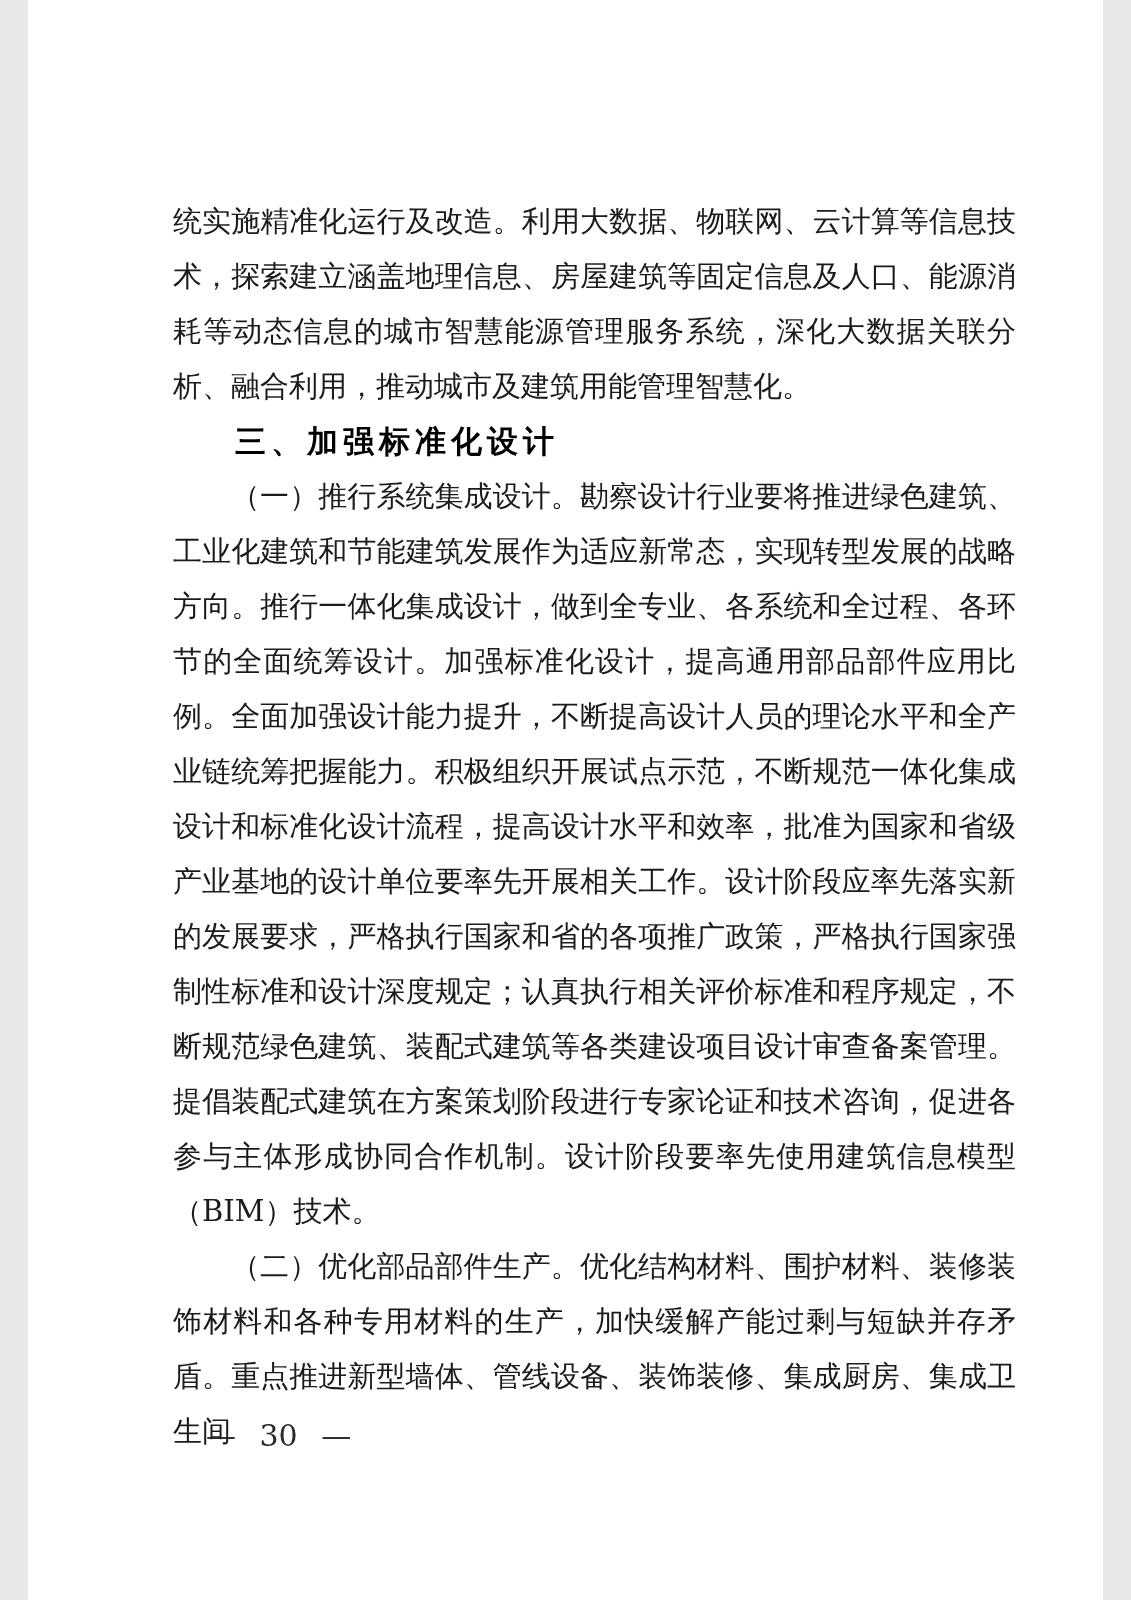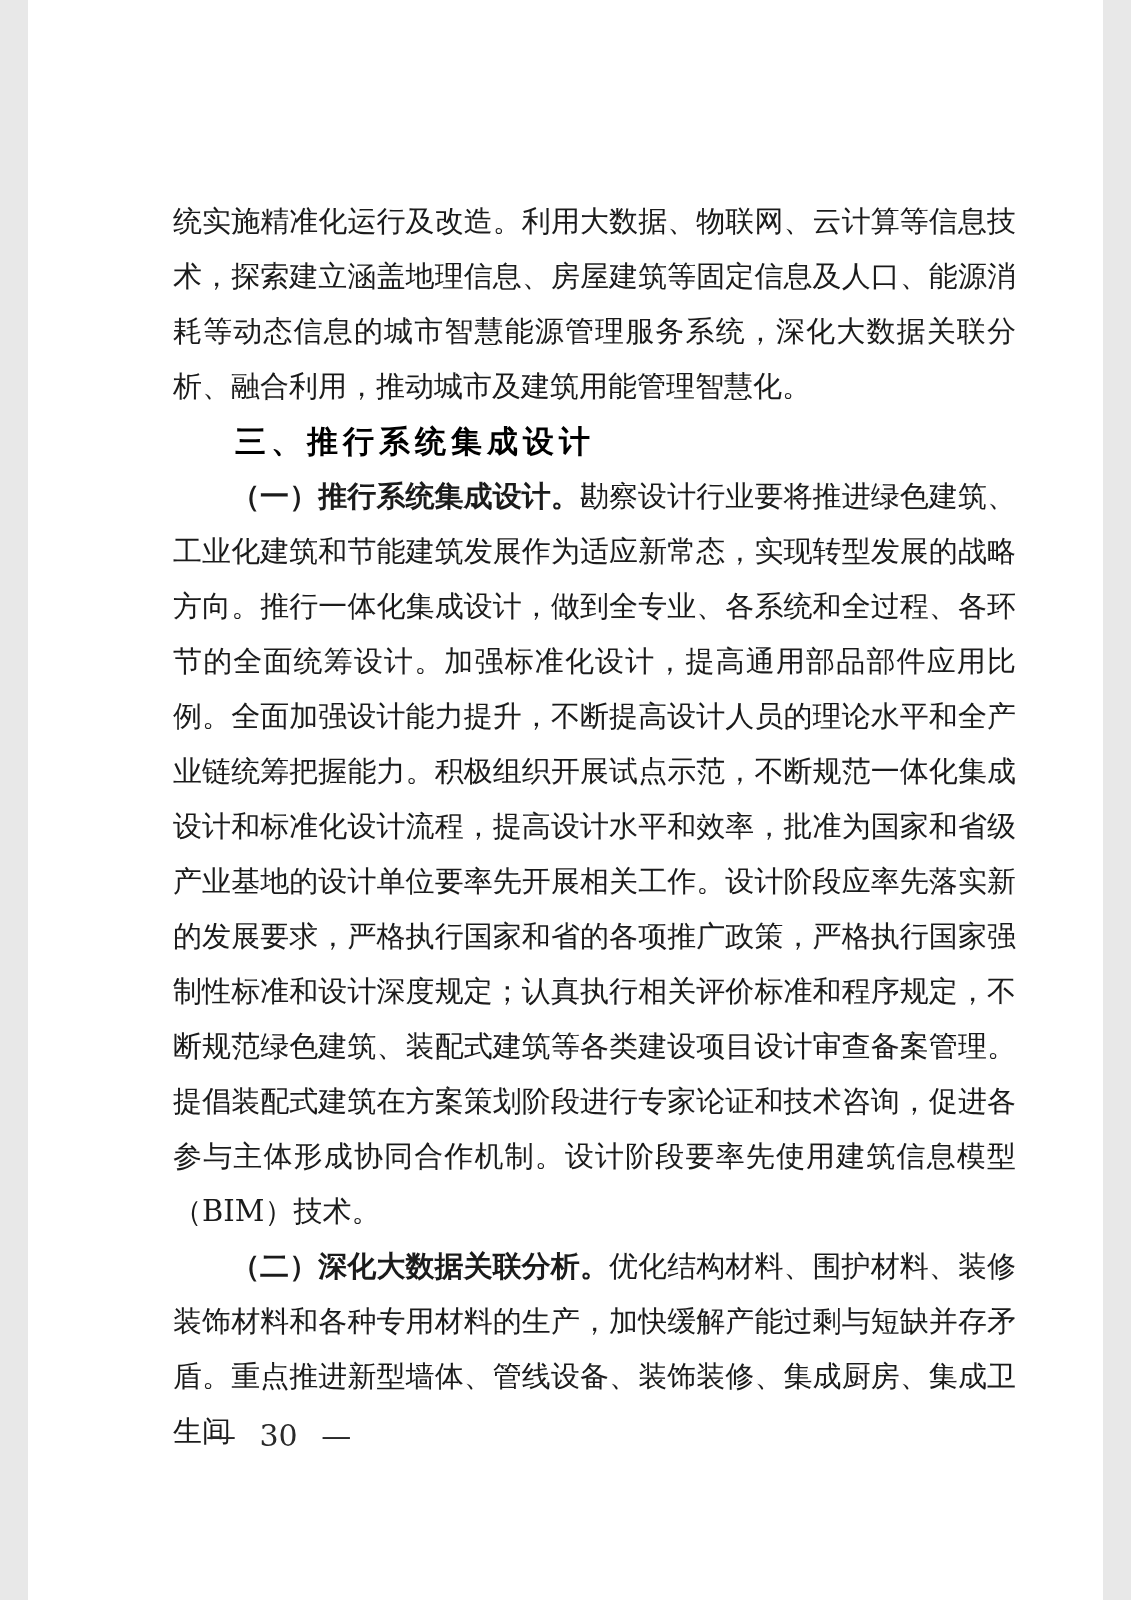--- a/index.html
+++ b/index.html
@@ -27,21 +27,21 @@
     font-size: 29px;
     line-height: 55px;
     color: #1b1b1b;
     text-align: justify;
     text-justify: inter-character;
   }
   .para.indent {
     text-indent: 2em;
   }
   .lead {
-    font-weight: bold;
+    font-weight: normal;
   }
   .heading {
     margin: 0;
     font-family: "DejaVu Sans", "Liberation Sans", sans-serif;
     font-size: 31px;
     font-weight: bold;
     line-height: 55px;
     letter-spacing: 5px;
     color: #000000;
     text-indent: 62px;
@@ -58,22 +58,22 @@
   }
 </style>
 </head>
 <body>
 
 <div class="page">
   <div class="content">
 
     <p class="para">统实施精准化运行及改造。利用大数据、物联网、云计算等信息技术，探索建立涵盖地理信息、房屋建筑等固定信息及人口、能源消耗等动态信息的城市智慧能源管理服务系统，深化大数据关联分析、融合利用，推动城市及建筑用能管理智慧化。</p>
 
-    <h3 class="heading">三、推行系统集成设计</h3>
+    <h3 class="heading">三、加强标准化设计</h3>
 
     <p class="para indent"><span class="lead">（一）推行系统集成设计。</span><span>勘察设计行业要将推进绿色建筑、工业化建筑和节能建筑发展作为适应新常态，实现转型发展的战略方向。推行一体化集成设计，做到全专业、各系统和全过程、各环节的全面统筹设计。加强标准化设计，提高通用部品部件应用比例。全面加强设计能力提升，不断提高设计人员的理论水平和全产业链统筹把握能力。积极组织开展试点示范，不断规范一体化集成设计和标准化设计流程，提高设计水平和效率，批准为国家和省级产业基地的设计单位要率先开展相关工作。设计阶段应率先落实新的发展要求，严格执行国家和省的各项推广政策，严格执行国家强制性标准和设计深度规定；认真执行相关评价标准和程序规定，不断规范绿色建筑、装配式建筑等各类建设项目设计审查备案管理。提倡装配式建筑在方案策划阶段进行专家论证和技术咨询，促进各参与主体形成协同合作机制。设计阶段要率先使用建筑信息模型（BIM）技术。</span></p>
 
-    <p class="para indent"><span class="lead">（二）深化大数据关联分析。</span><span>优化结构材料、围护材料、装修装饰材料和各种专用材料的生产，加快缓解产能过剩与短缺并存矛盾。重点推进新型墙体、管线设备、装饰装修、集成厨房、集成卫生间</span></p>
+    <p class="para indent"><span class="lead">（二）优化部品部件生产。</span><span>优化结构材料、围护材料、装修装饰材料和各种专用材料的生产，加快缓解产能过剩与短缺并存矛盾。重点推进新型墙体、管线设备、装饰装修、集成厨房、集成卫生间</span></p>
 
   </div>
 
   <div class="footer">— 30 —</div>
 </div>
 
 </body></html>

